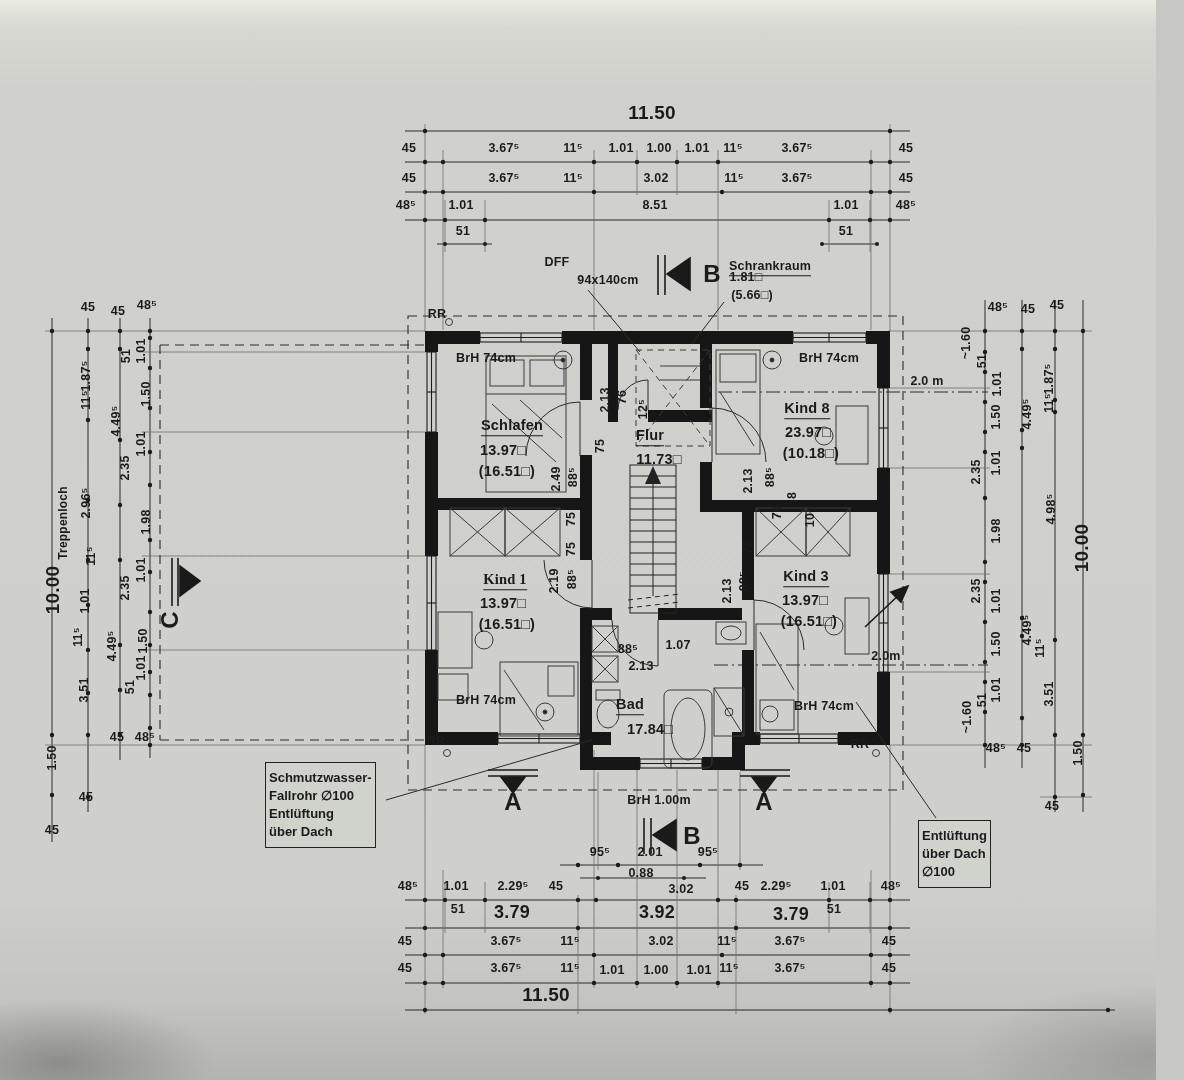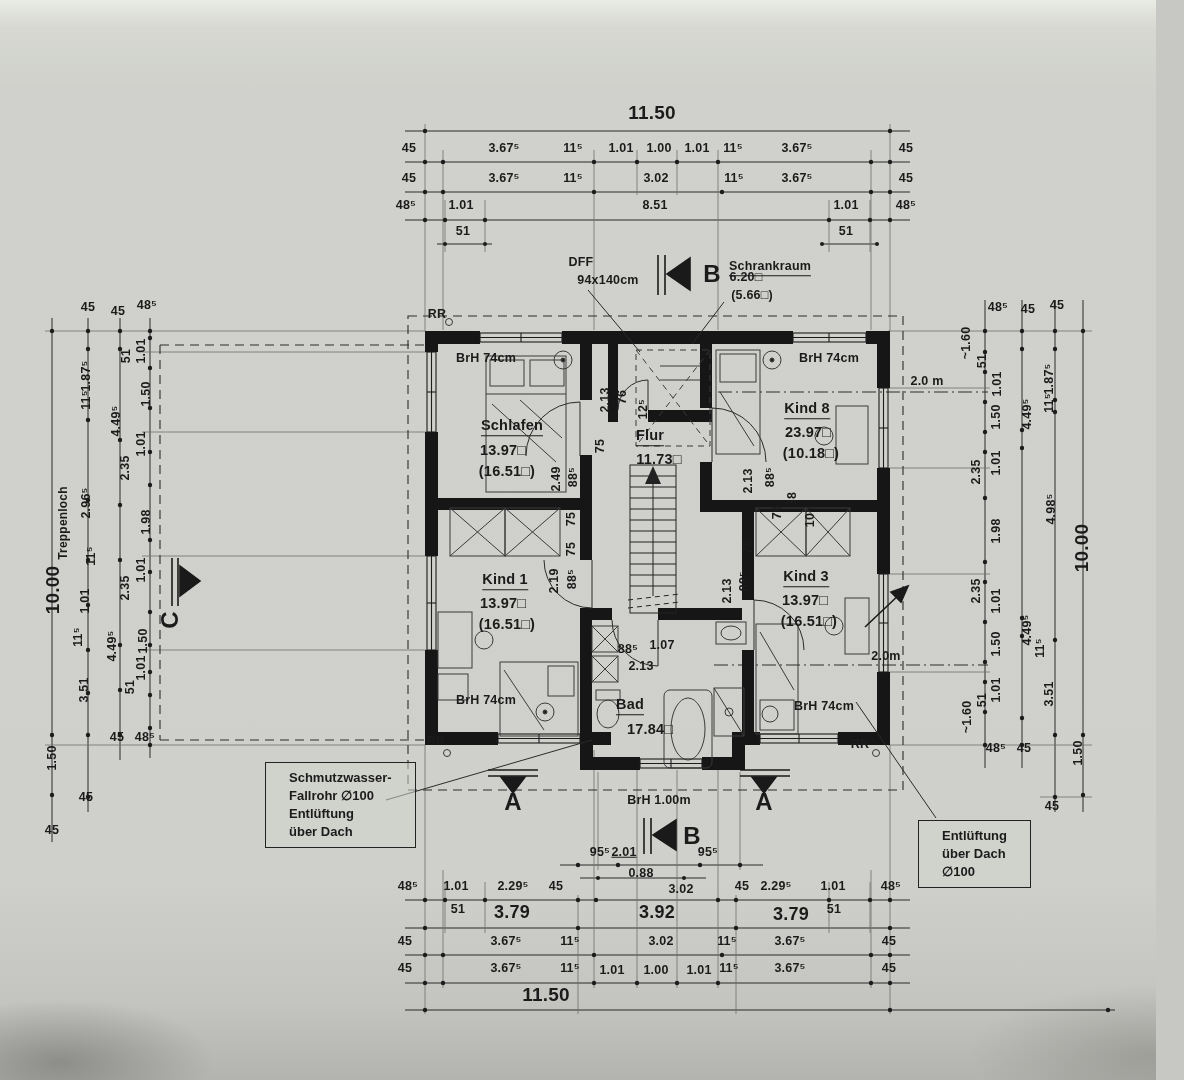--- a/index.html
+++ b/index.html
@@ -19,21 +19,21 @@
   .lbl{
     position:absolute;transform:translate(-50%,-50%);
     font-size:12.5px;font-weight:bold;color:#1b1b1b;
     white-space:nowrap;letter-spacing:.2px;line-height:1;
   }
   .lbl.u{border-bottom:1.6px solid #1b1b1b;padding-bottom:2px;}
   .room{font-size:14.5px;}
   .marker{font-size:24px;font-weight:bold;}
   .notebox{
     position:absolute;border:1.3px solid #222;background:rgba(210,212,206,.55);
-    padding:6px 23px;color:#1b1b1b;font-weight:bold;font-size:13px;line-height:1.38;
+    padding:6px 3px;color:#1b1b1b;font-weight:bold;font-size:13px;line-height:1.38;
     white-space:nowrap;
   }
 </style>
 </head>
 <body>
 
 <div id="sheet">
 
   <svg width="1184" height="1080" viewBox="0 0 1184 1080">
 
@@ -491,21 +491,21 @@
       <span class="lbl" style="left: 461px; top: 205px; transform: translate(-50%, -50%);">1.01</span>
       <span class="lbl" style="left: 655px; top: 205px; transform: translate(-50%, -50%);">8.51</span>
       <span class="lbl" style="left: 846px; top: 205px; transform: translate(-50%, -50%);">1.01</span>
       <span class="lbl" style="left: 906px; top: 205px; transform: translate(-50%, -50%);">48⁵</span>
       <span class="lbl" style="left: 463px; top: 231px; transform: translate(-50%, -50%);">51</span>
       <span class="lbl" style="left: 846px; top: 231px; transform: translate(-50%, -50%);">51</span>
     </div>
   <div>
 
   <span class="lbl" style="left: 600px; top: 852px; transform: translate(-50%, -50%);">95⁵</span>
-      <span class="lbl" style="left: 624px; top: 852px; transform: translate(-50%, -50%); text-decoration: underline;">2.01</span>
+      <span class="lbl" style="left: 650px; top: 852px; transform: translate(-50%, -50%);">2.01</span>
       <span class="lbl" style="left: 708px; top: 852px; transform: translate(-50%, -50%);">95⁵</span>
       <span class="lbl" style="left: 641px; top: 873px; transform: translate(-50%, -50%);">0.88</span>
       <span class="lbl" style="left: 408px; top: 886px; transform: translate(-50%, -50%);">48⁵</span>
       <span class="lbl" style="left: 456px; top: 886px; transform: translate(-50%, -50%);">1.01</span>
       <span class="lbl" style="left: 513px; top: 886px; transform: translate(-50%, -50%);">2.29⁵</span>
       <span class="lbl" style="left: 556px; top: 886px; transform: translate(-50%, -50%);">45</span>
       <span class="lbl" style="left: 681px; top: 889px; transform: translate(-50%, -50%);">3.02</span>
       <span class="lbl" style="left: 742px; top: 886px; transform: translate(-50%, -50%);">45</span>
       <span class="lbl" style="left: 776px; top: 886px; transform: translate(-50%, -50%);">2.29⁵</span>
       <span class="lbl" style="left: 833px; top: 886px; transform: translate(-50%, -50%);">1.01</span>
@@ -611,45 +611,45 @@
       <span class="lbl" style="left: 554px; top: 581px; transform: translate(-50%, -50%) rotate(-90deg);">2.19</span>
       <span class="lbl" style="left: 748px; top: 481px; transform: translate(-50%, -50%) rotate(-90deg);">2.13</span>
       <span class="lbl" style="left: 770px; top: 477px; transform: translate(-50%, -50%) rotate(-90deg);">88⁵</span>
       <span class="lbl" style="left: 792px; top: 499px; transform: translate(-50%, -50%) rotate(-90deg);">38</span>
       <span class="lbl" style="left: 777px; top: 512px; transform: translate(-50%, -50%) rotate(-90deg);">75</span>
       <span class="lbl" style="left: 810px; top: 517px; transform: translate(-50%, -50%) rotate(-90deg);">10⁵</span>
       <span class="lbl" style="left: 748px; top: 547px; transform: translate(-50%, -50%) rotate(-90deg);">75</span>
       <span class="lbl" style="left: 744px; top: 581px; transform: translate(-50%, -50%) rotate(-90deg);">88⁵</span>
       <span class="lbl" style="left: 727px; top: 591px; transform: translate(-50%, -50%) rotate(-90deg);">2.13</span>
       <span class="lbl" style="left: 628px; top: 649px; transform: translate(-50%, -50%);">88⁵</span>
-      <span class="lbl" style="left: 662px; top: 645px; transform: translate(-50%, -50%);">1.07</span>
+      <span class="lbl" style="left: 678px; top: 645px; transform: translate(-50%, -50%);">1.07</span>
       <span class="lbl" style="left: 641px; top: 666px; transform: translate(-50%, -50%);">2.13</span>
     </div>
   <div>
 
   <span class="lbl u room" style="left: 512px; top: 427px; transform: translate(-50%, -50%);">Schlafen</span>
       <span class="lbl room" style="left: 503px; top: 450px; transform: translate(-50%, -50%);">13.97□</span>
       <span class="lbl room" style="left: 507px; top: 471px; transform: translate(-50%, -50%);">(16.51□)</span>
       <span class="lbl u room" style="left: 650px; top: 437px; transform: translate(-50%, -50%);">Flur</span>
       <span class="lbl room" style="left: 659px; top: 459px; transform: translate(-50%, -50%);">11.73□</span>
       <span class="lbl u room" style="left: 807px; top: 410px; transform: translate(-50%, -50%);">Kind 8</span>
       <span class="lbl room" style="left: 808px; top: 432px; transform: translate(-50%, -50%);">23.97□</span>
       <span class="lbl room" style="left: 811px; top: 453px; transform: translate(-50%, -50%);">(10.18□)</span>
-      <span class="lbl u room" style="left: 505px; top: 581px; transform: translate(-50%, -50%);">Kind 1</span>
+      <span class="lbl u room" style="left: 505px; top: 581px; transform: translate(-50%, -50%); font-family: Liberation Serif, serif;">Kind 1</span>
       <span class="lbl room" style="left: 503px; top: 603px; transform: translate(-50%, -50%);">13.97□</span>
       <span class="lbl room" style="left: 507px; top: 624px; transform: translate(-50%, -50%);">(16.51□)</span>
       <span class="lbl u room" style="left: 806px; top: 578px; transform: translate(-50%, -50%);">Kind 3</span>
       <span class="lbl room" style="left: 805px; top: 600px; transform: translate(-50%, -50%);">13.97□</span>
       <span class="lbl room" style="left: 809px; top: 621px; transform: translate(-50%, -50%);">(16.51□)</span>
       <span class="lbl u room" style="left: 630px; top: 706px; transform: translate(-50%, -50%);">Bad</span>
       <span class="lbl room" style="left: 650px; top: 729px; transform: translate(-50%, -50%);">17.84□</span>
       <span class="lbl u" style="left: 770px; top: 268px; transform: translate(-50%, -50%);">Schrankraum</span>
-      <span class="lbl" style="left: 746px; top: 277px; transform: translate(-50%, -50%);">6.20□</span>
+      <span class="lbl" style="left: 746px; top: 277px; transform: translate(-50%, -50%);">1.81□</span>
       <span class="lbl" style="left: 752px; top: 295px; transform: translate(-50%, -50%);">(5.66□)</span>
-      <span class="lbl" style="left: 581px; top: 262px; transform: translate(-50%, -50%); text-align: right;">DFF</span>
+      <span class="lbl" style="left: 557px; top: 262px; transform: translate(-50%, -50%); text-align: right;">DFF</span>
       <span class="lbl" style="left: 608px; top: 280px; transform: translate(-50%, -50%);">94x140cm</span>
       <span class="lbl" style="left: 486px; top: 358px; transform: translate(-50%, -50%);">BrH 74cm</span>
       <span class="lbl" style="left: 829px; top: 358px; transform: translate(-50%, -50%);">BrH 74cm</span>
       <span class="lbl" style="left: 486px; top: 700px; transform: translate(-50%, -50%);">BrH 74cm</span>
       <span class="lbl" style="left: 824px; top: 706px; transform: translate(-50%, -50%);">BrH 74cm</span>
       <span class="lbl" style="left: 659px; top: 800px; transform: translate(-50%, -50%);">BrH 1.00m</span>
       <span class="lbl" style="left: 437px; top: 314px; transform: translate(-50%, -50%);">RR</span>
       <span class="lbl" style="left: 436px; top: 741px; transform: translate(-50%, -50%);">RR</span>
       <span class="lbl" style="left: 860px; top: 744px; transform: translate(-50%, -50%);">RR</span>
       <span class="lbl" style="left: 927px; top: 381px; transform: translate(-50%, -50%);">2.0 m</span>

